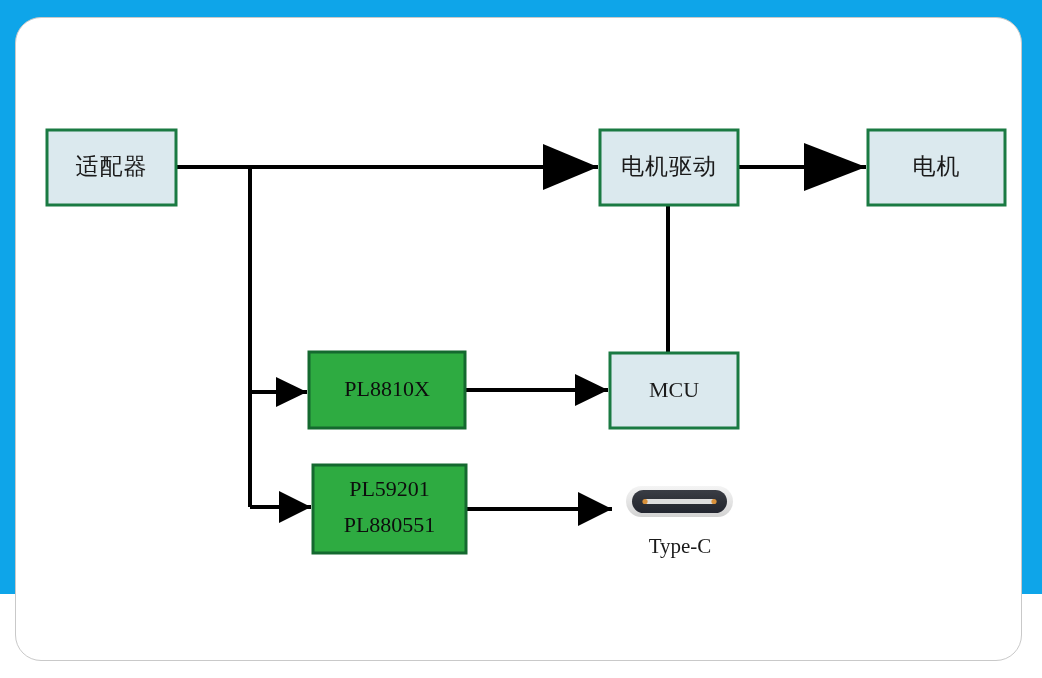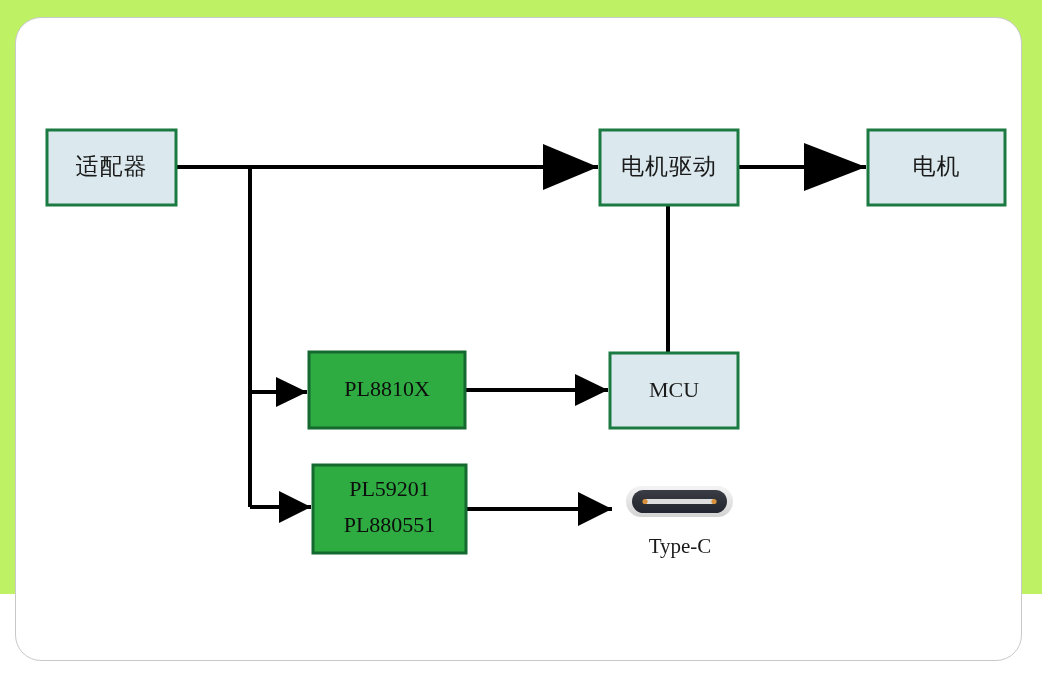--- a/index.html
+++ b/index.html
@@ -10,21 +10,21 @@
   body {
     width: 1042px;
     height: 678px;
     font-family: "Liberation Serif", "DejaVu Serif", serif;
     overflow: hidden;
   }
   #root {
     position: relative;
     width: 1042px;
     height: 594px;
-    background: #bef264;
+    background: #0ea5e9;
   }
   .card {
     position: absolute;
     left: 15px;
     top: 17px;
     width: 1007px;
     height: 644px;
     box-sizing: border-box;
     border: 1px solid #c9c9c9;
     border-radius: 26px;

